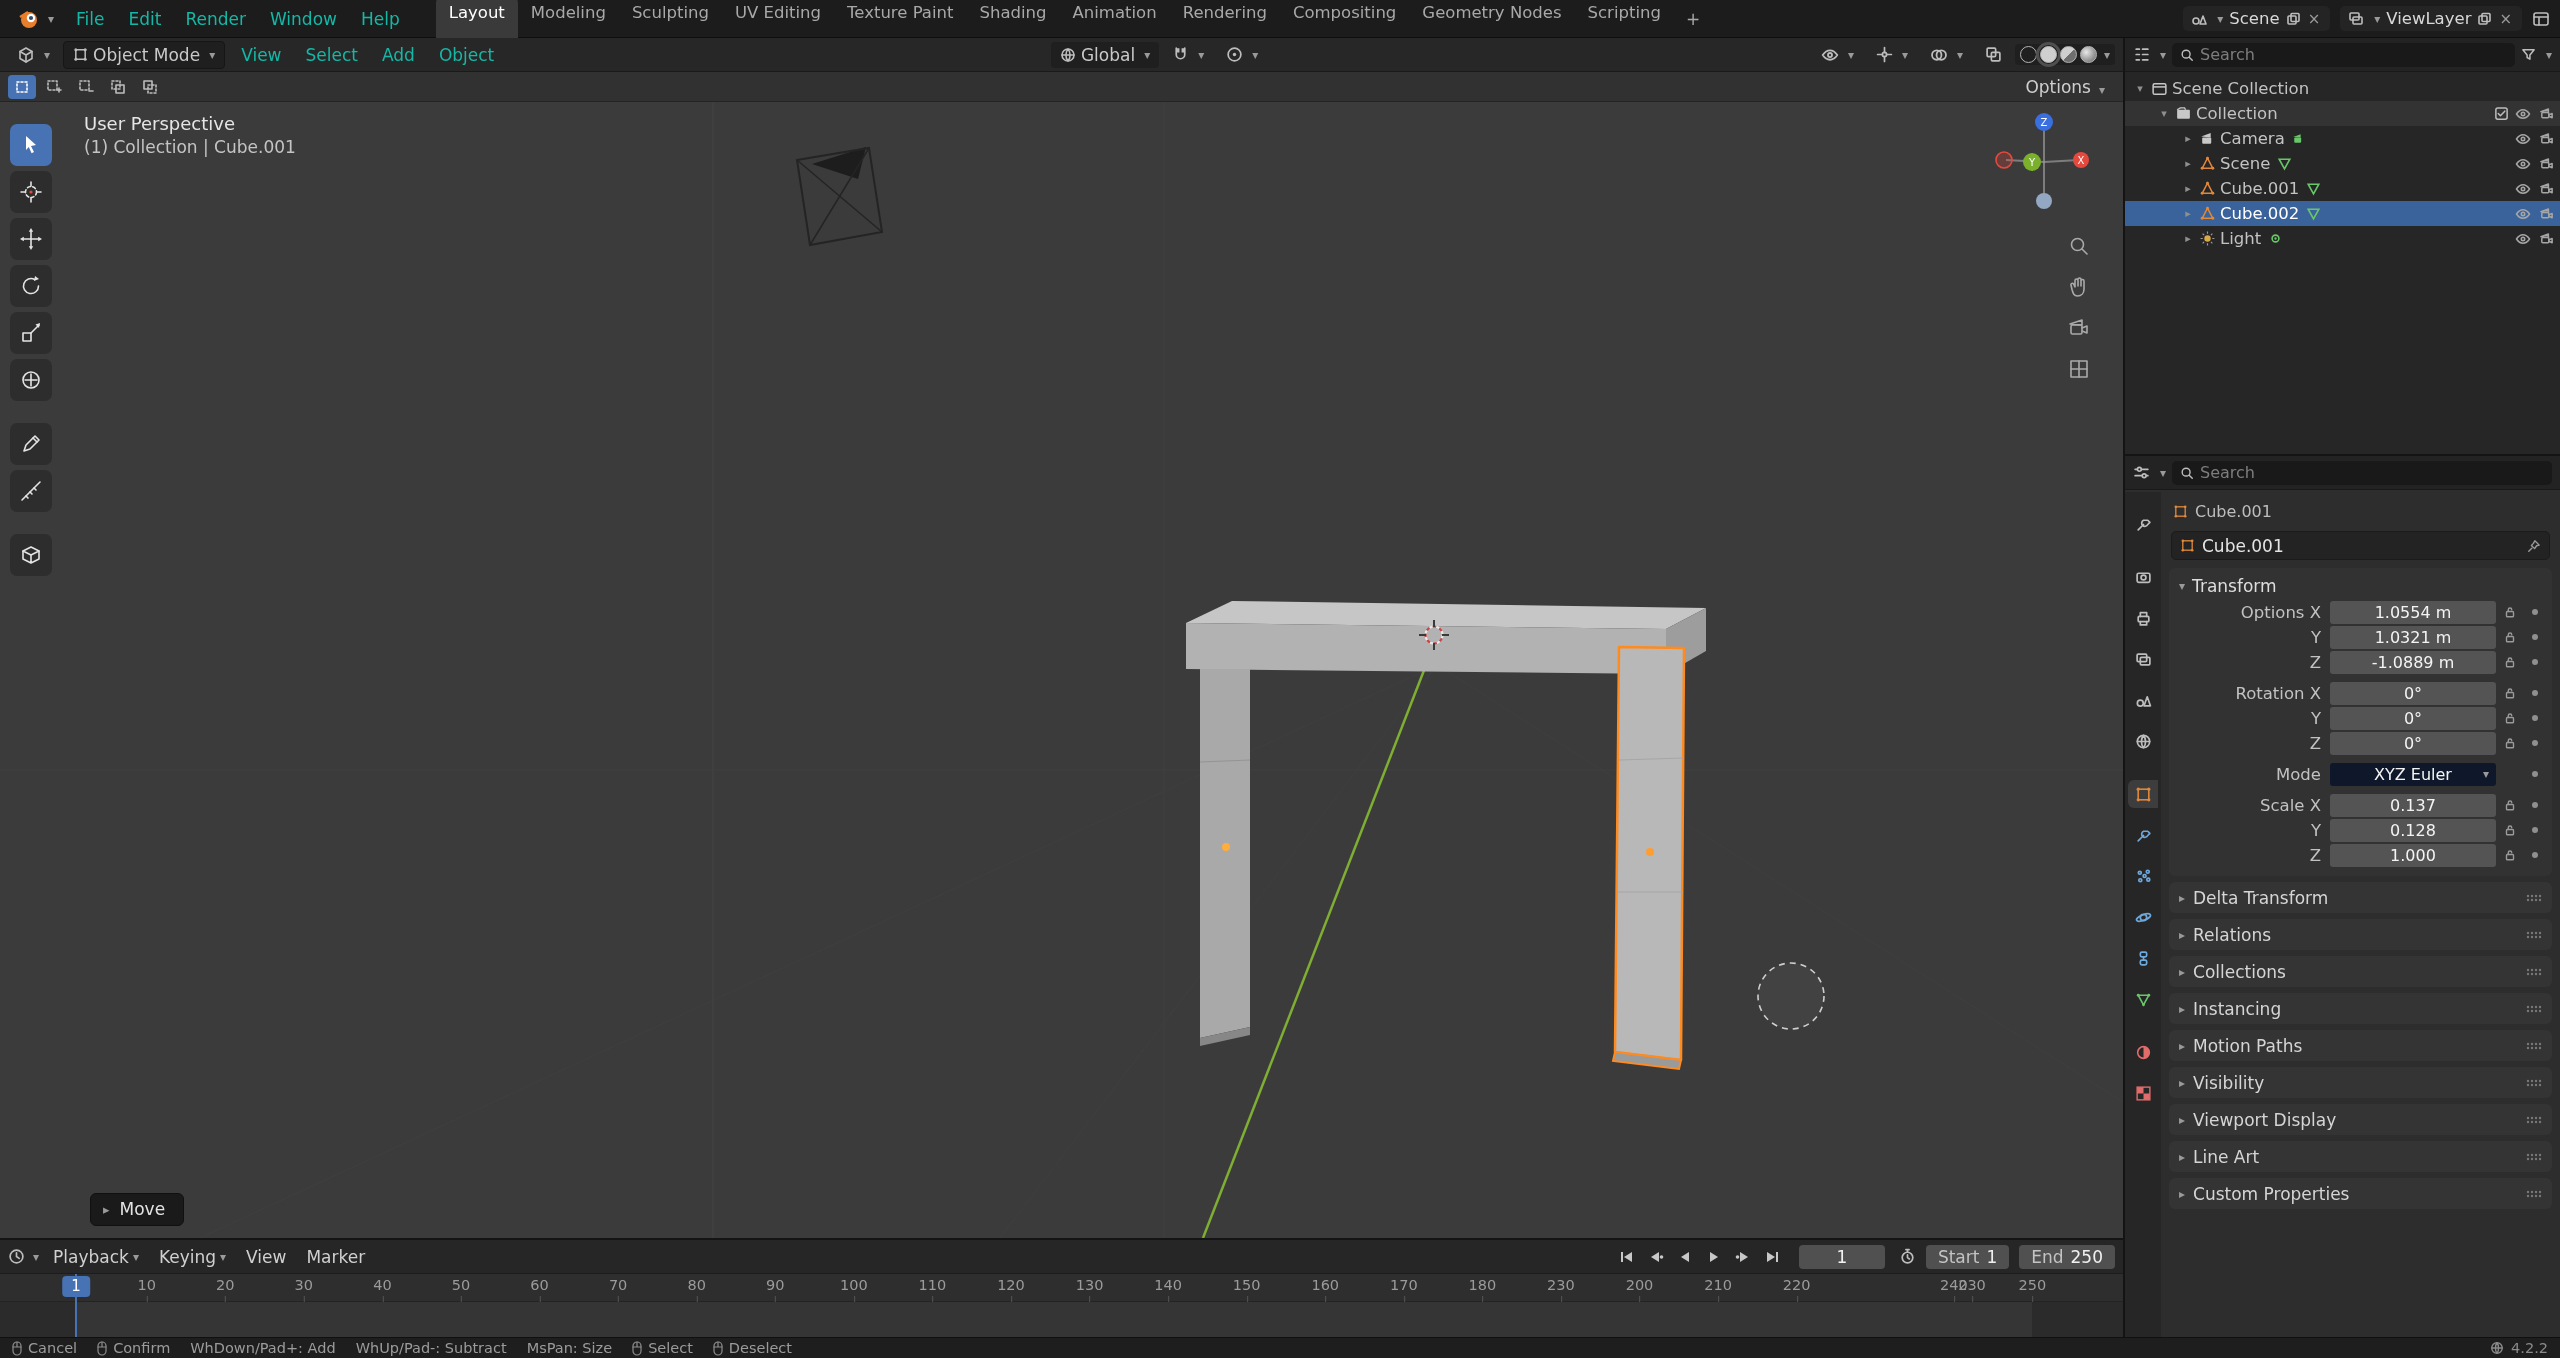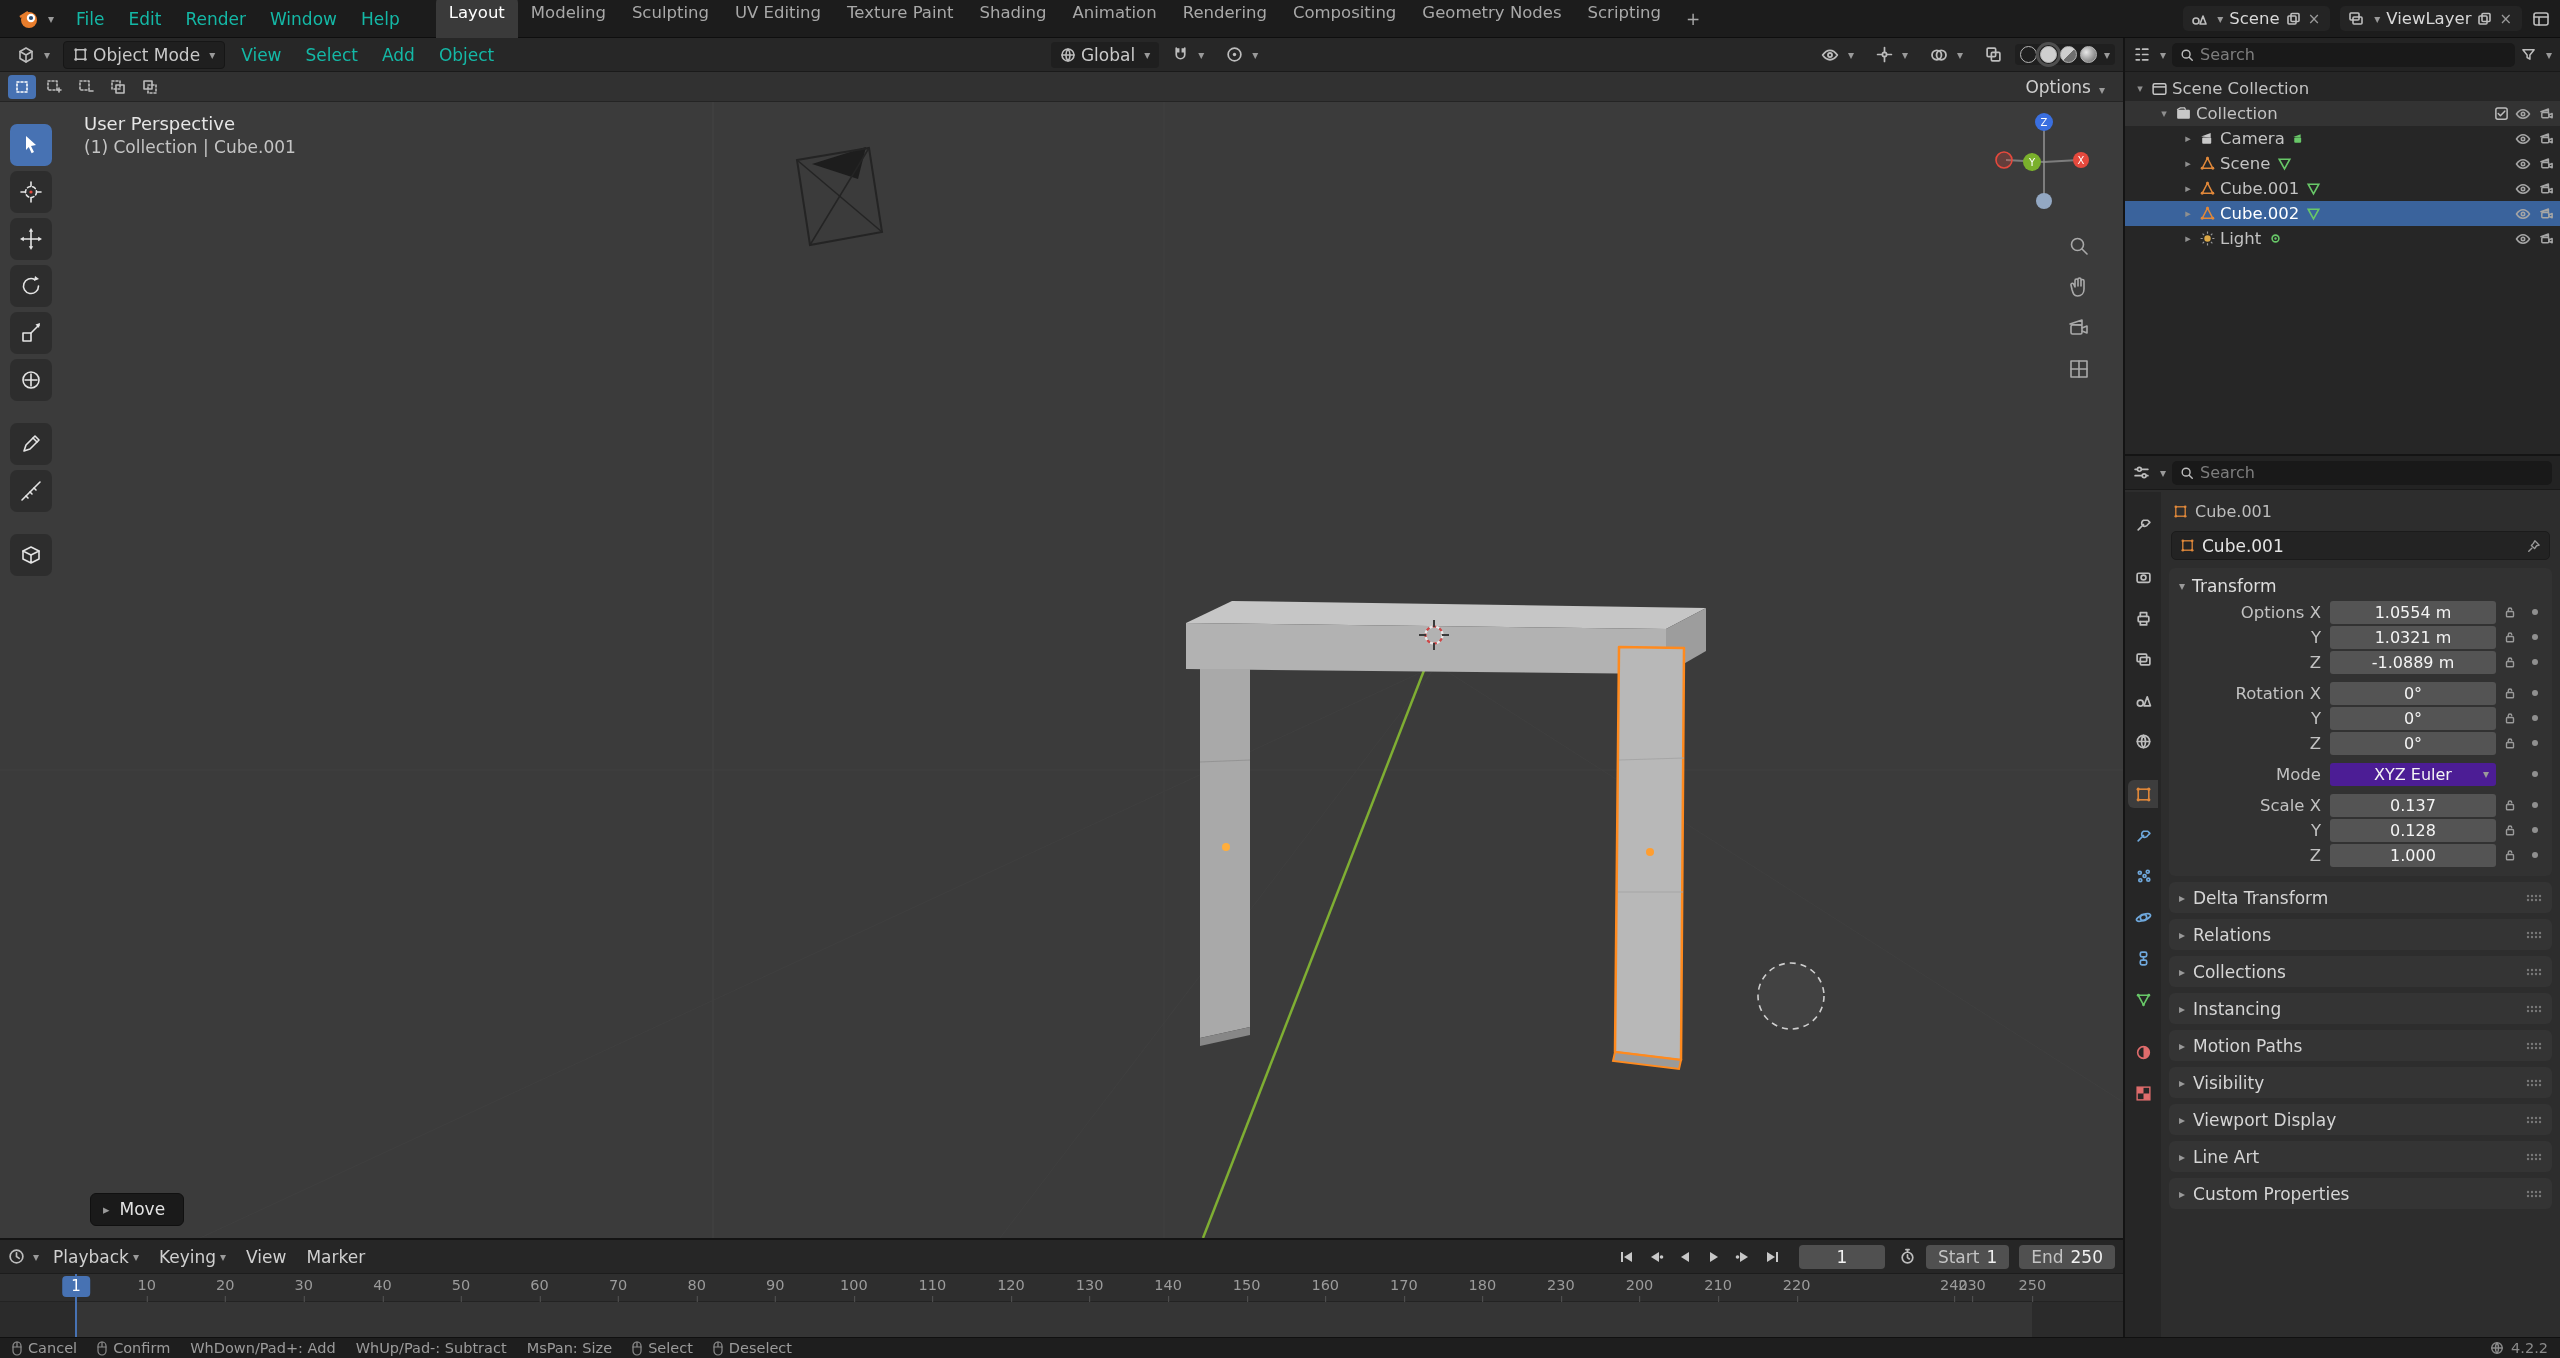--- a/index.html
+++ b/index.html
@@ -98,21 +98,21 @@
   .breadcrumb{display:flex;align-items:center;gap:7px;padding:10px 12px 4px;font-size:16px;color:#bdbdbd}
   .name-row{display:flex;align-items:center;gap:7px;margin:6px 10px;background:#232323;border:1px solid #1b1b1b;border-radius:5px;height:29px;padding:0 8px;color:#e4e4e4}
   .name-row .fill{flex:1}
   .panel{background:#323232;border-radius:6px;margin:8px 8px 0;padding:4px 6px 9px}
   .panel-head{display:flex;align-items:center;gap:7px;height:27px;color:#dedede;padding:0 4px}
   .panel-head .arrow{color:#9a9a9a;font-size:12px}
   .prop-row{display:flex;align-items:center;height:24px;margin-top:1px}
   .prop-row.gap{margin-top:7px}
   .prop-label{flex:0 0 146px;text-align:right;margin-right:9px;color:#c2c2c2;font-size:16.5px}
   .prop-field{flex:1;display:flex;align-items:center;justify-content:center;background:#545454;border-radius:3px;height:23px;color:#f4f4f4;font-size:16px;position:relative}
-  .prop-row[data-kind="dropdown"] .prop-field{background:#4c1d95}
+  .prop-row[data-kind="dropdown"] .prop-field{background:#0f172a}
   .prop-field .dd{position:absolute;right:7px;display:none}
   .prop-row[data-kind="dropdown"] .prop-field .dd{display:block}
   .lock{width:28px;display:flex;justify-content:center}
   .prop-row[data-kind="dropdown"] .lock{visibility:hidden}
   .anim-dot{width:22px;display:flex;justify-content:center}
   .anim-dot i{width:6px;height:6px;border-radius:50%;background:#8f8f8f}
   .section{display:flex;align-items:center;gap:8px;background:#343434;border-radius:6px;margin:6px 8px 0;height:31px;padding:0 10px;color:#d5d5d5}
   .section .arrow{color:#9a9a9a;font-size:12px}
   .section .fill{flex:1}
 

